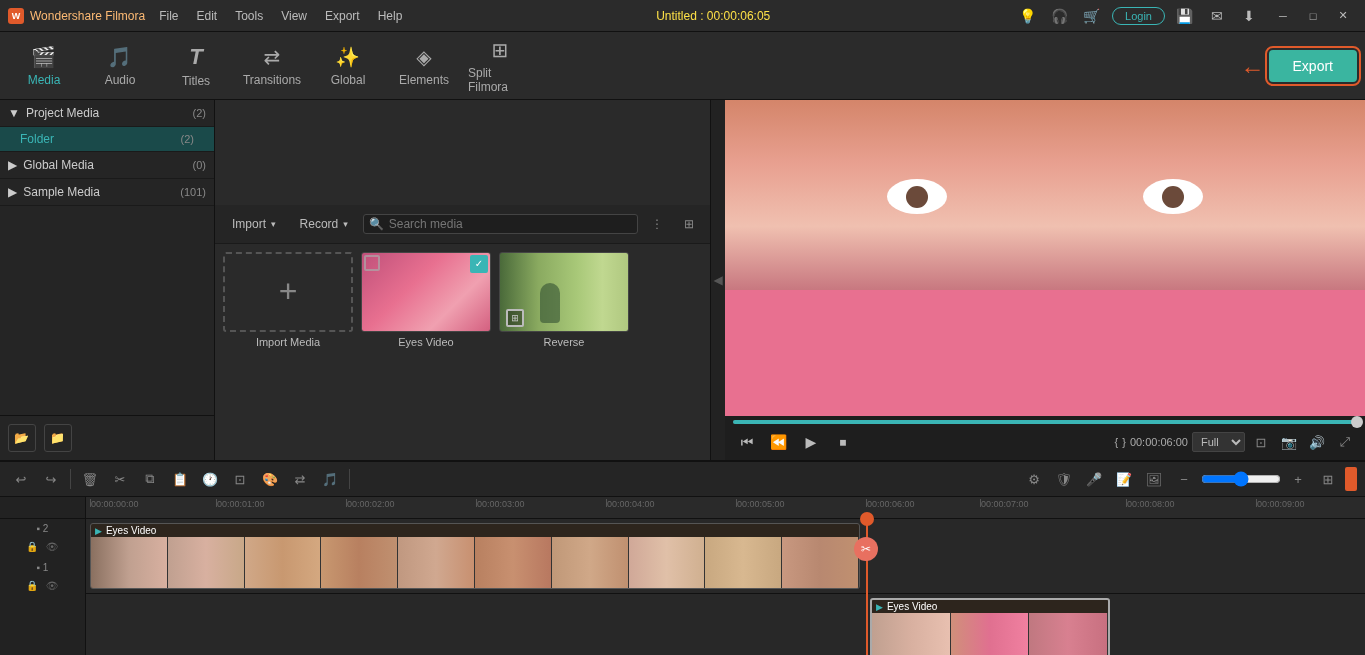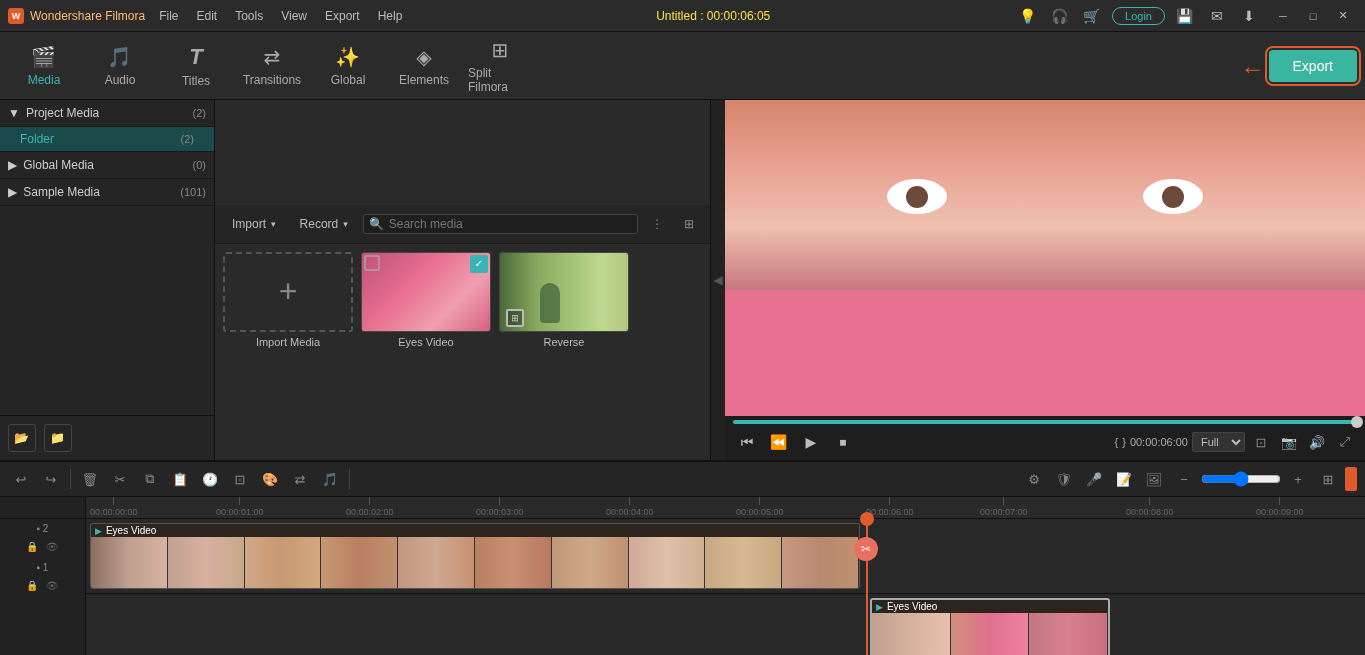--- a/index.html
+++ b/index.html
@@ -184,21 +184,21 @@
 
     #timeline-main { display: flex; flex: 1; }
     #tl-left { width: 86px; background: #222; border-right: 1px solid #111; display: flex; flex-direction: column; }
     #tl-right { flex: 1; display: flex; flex-direction: column; overflow: hidden; position: relative; }
 
     #tl-ruler {
       height: 22px; background: #2a2a2a; border-bottom: 1px solid #111;
       display: flex; align-items: center; padding-left: 4px; overflow: hidden;
       position: relative;
     }
-    .ruler-mark { position: absolute; top: 0; display: flex; flex-direction: column; align-items: center; }
+    .ruler-mark { position: absolute; top: 0; display: flex; flex-direction: row; align-items: center; }
     .ruler-tick { width: 1px; height: 8px; background: #555; }
     .ruler-label { font-size: 9px; color: #666; margin-top: 2px; white-space: nowrap; }
 
     #tl-tracks { flex: 1; position: relative; }
 
     
     .track-row { display: flex; height: 75px; border-bottom: 1px solid #111; }
     .track-label { width: 86px; background: #222; border-right: 1px solid #111; display: flex; flex-direction: column; align-items: center; justify-content: center; gap: 4px; padding: 4px; flex-shrink: 0; }
     .track-num { font-size: 10px; color: #888; }
     .track-icons { display: flex; gap: 3px; }

